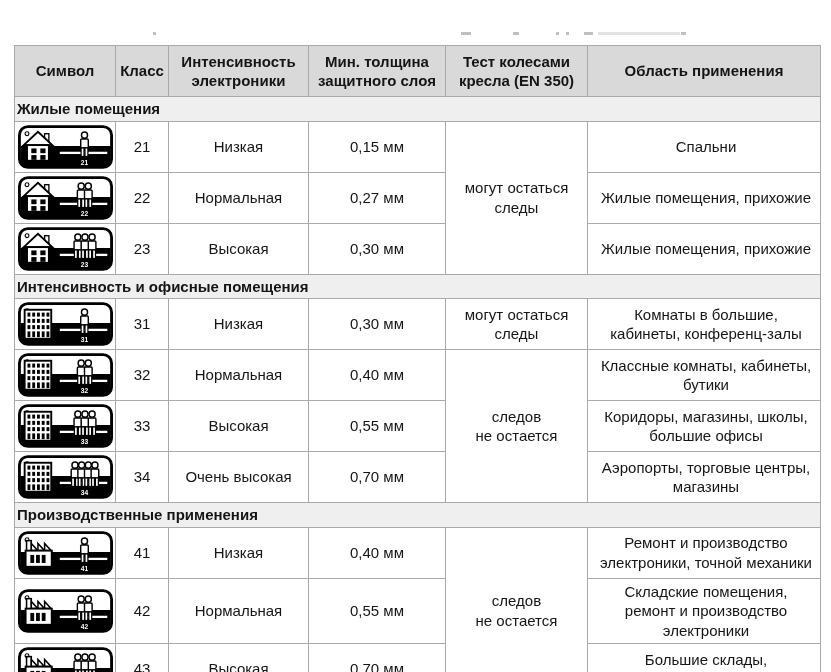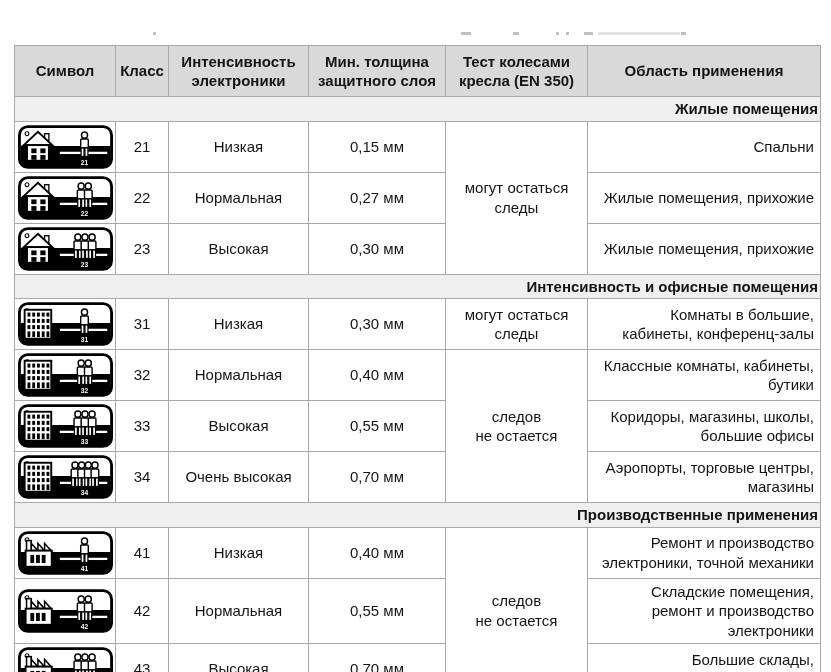--- a/index.html
+++ b/index.html
@@ -19,26 +19,26 @@
     border:1px solid #a9a9a9;
     font-size:15px;line-height:1.3;padding:3px 8px;
     color:#151515;background:#fff;
   }
   .spec thead th{
     background:var(--header-bg,#d9d9d9);
     font-weight:bold;text-align:center;height:44px;padding:3px 4px;
   }
   tr.section-row td{
     background:var(--section-bg,#efefef);
-    font-weight:bold;text-align:right;height:17px;padding:2px;font-size:15px;
+    font-weight:bold;text-align:left;height:17px;padding:2px;font-size:15px;
   }
   tr.data-row{height:51px;}
   td.sym{text-align:center;padding:2px;}
   td.c{text-align:center;}
-  td.app{text-align:right;padding-left:10px;padding-right:6px;}
+  td.app{text-align:center;padding-left:10px;padding-right:6px;}
   svg.class-icon{width:95px;height:44px;vertical-align:middle;display:inline-block;}
 </style>
 </head>
 <body>
 
 <div class="page">
 
   <div class="remnants">
     <span style="left:153px;width:3px;"></span>
     <span style="left:461px;width:10px;"></span>

